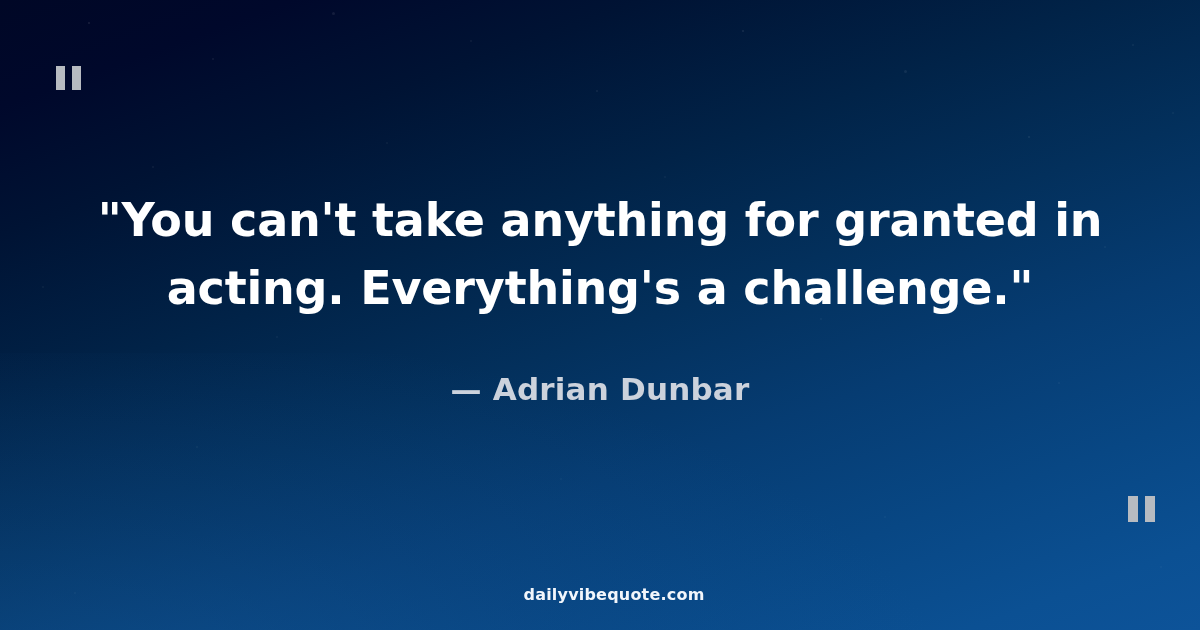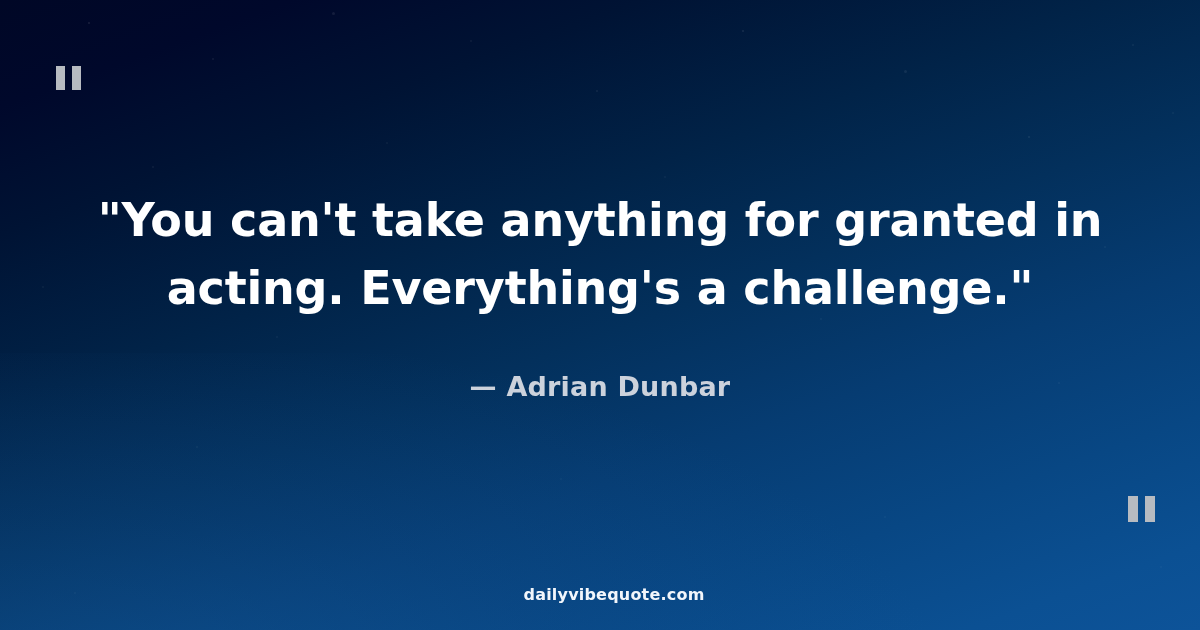--- a/index.html
+++ b/index.html
@@ -97,21 +97,21 @@
     font-size: 46px;
     font-weight: bold;
     line-height: 68px;
     letter-spacing: -0.2px;
     white-space: pre-line;
   }
 
   .attribution {
     margin: 49px 0 0 0;
     color: #ccd2dc;
-    font-size: 27px;
+    font-size: 31px;
     font-weight: bold;
     letter-spacing: 0.2px;
   }
 
   .footer {
     position: absolute;
     left: 0;
     right: 0;
     bottom: 26px;
     text-align: center;

